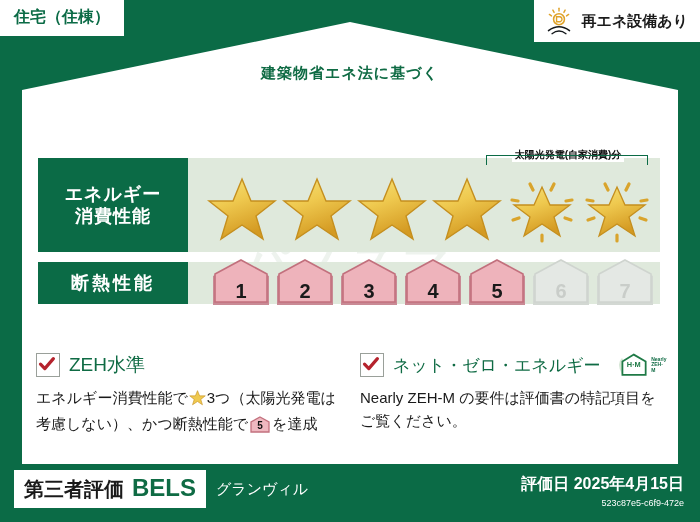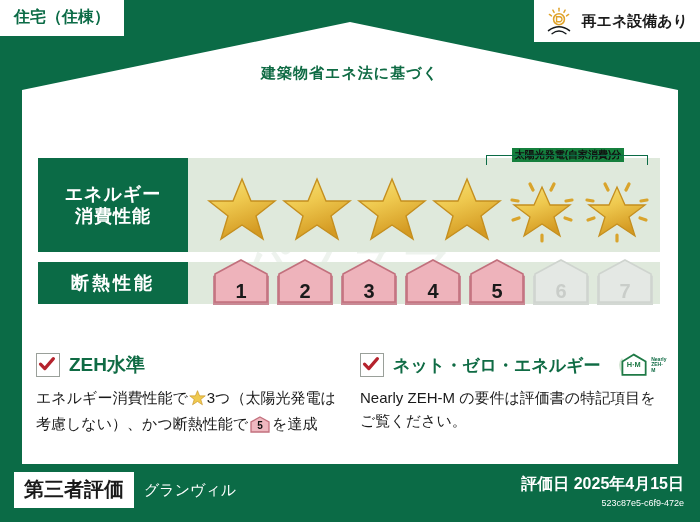--- a/index.html
+++ b/index.html
@@ -81,21 +81,21 @@
   }
   .star-wrap{position:relative;width:72px;height:70px;}
   .star-wrap svg{display:block;width:72px;height:70px;}
   
   .solar-anno{
     position:absolute;right:6px;top:-14px;width:172px;z-index:7;
     text-align:center;
   }
   .solar-anno .txt{
     font-size:10px;color:#111;font-weight:bold;white-space:nowrap;
-    background:#15803d;display:inline-block;padding:0 3px;
+    background:#ffffff;display:inline-block;padding:0 3px;
   }
   .solar-bracket{
     position:absolute;left:4px;right:6px;top:11px;height:9px;
     border:1.5px solid #0b6b46;border-bottom:none;
   }
   
   .houses{display:flex;align-items:center;gap:2px;padding-left:22px;}
   .hbox{position:relative;width:62px;height:48px;}
   .hbox svg{display:block;width:62px;height:48px;}
   .hbox .num{
@@ -108,21 +108,21 @@
     position:absolute;z-index:5;
   }
   .info-left{left:36px;top:352px;width:300px;}
   .info-right{left:360px;top:352px;width:300px;}
   .info-head{display:flex;align-items:center;gap:9px;}
   .chkbox{
     width:22px;height:22px;flex:0 0 22px;border:1.5px solid #9aa09a;
     background:#fff;position:relative;
   }
   .chkbox svg{position:absolute;left:1px;top:1px;width:18px;height:18px;}
-  .info-title{font-size:19px;font-weight:bold;color:#0f6b44;letter-spacing:0px;white-space:nowrap;}
+  .info-title{font-size:19px;font-weight:normal;color:#0f6b44;letter-spacing:0px;white-space:nowrap;}
   .info-right .info-title{font-size:17px;}
   .info-body{
     margin-top:8px;font-size:15px;color:#1a1a1a;line-height:1.55;
   }
   .zehm-logo{display:inline-flex;align-items:center;gap:2px;margin-left:4px;vertical-align:middle;}
   .zehm-logo svg{display:block;}
   .zehm-cap{font-size:5px;font-weight:bold;color:#0f6b44;line-height:1.05;letter-spacing:0;}
   .mini-star{display:inline-block;vertical-align:-3px;margin:0 1px;}
   .mini-house{display:inline-block;vertical-align:-4px;margin:0 2px;position:relative;width:20px;height:17px;}
   .mini-house svg{display:block;width:20px;height:17px;}
@@ -347,20 +347,21 @@
           <span class="zehm-cap" style="display:block">ZEH-M</span>
         </span>
       </span>
     </div>
     <div class="info-body">Nearly ZEH-M の要件は評価書の特記項目をご覧ください。</div>
   </div>
 
   <div class="footer-bels">
     <div class="bels-box">
       <span class="jp">第三者評価</span>
+      <span class="en">BELS</span>
     </div>
     <span class="prop-name">グランヴィル</span>
   </div>
 
   <div class="footer-right">
     <div class="date">
       <span>評価日</span>
       <span>2025年4月15日</span>
     </div>
     <div class="uid">523c87e5-c6f9-472e</div>

